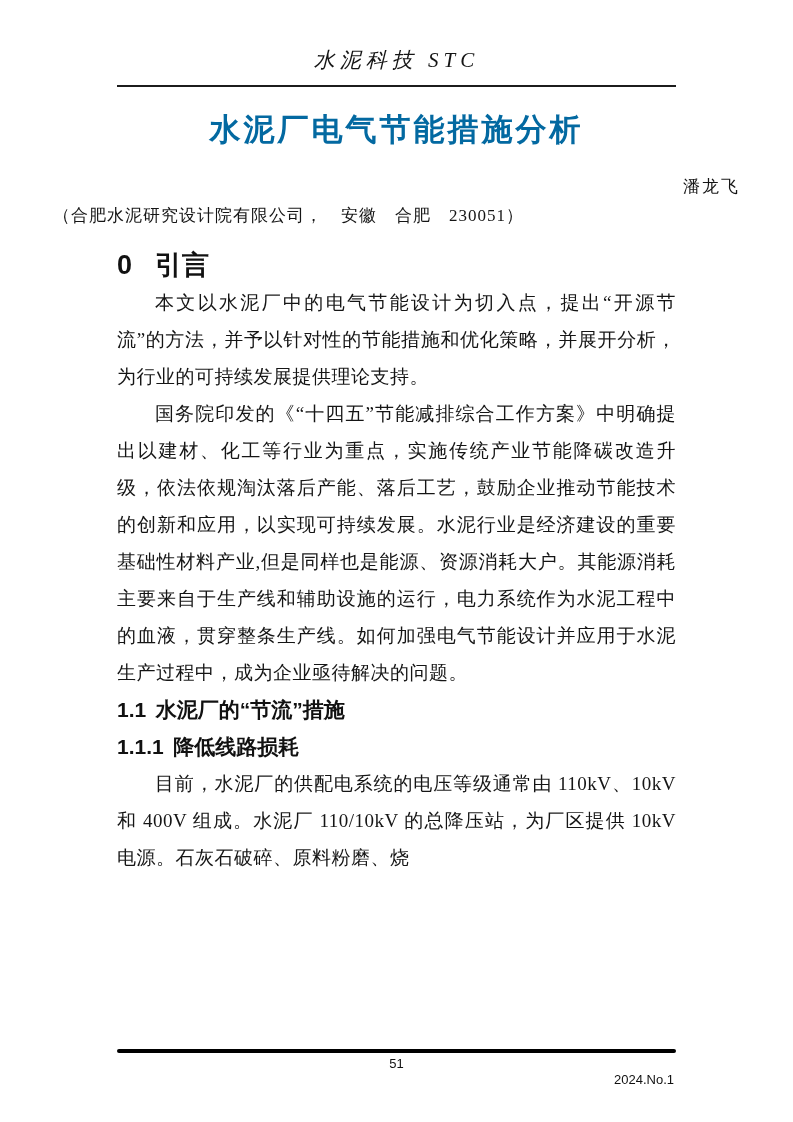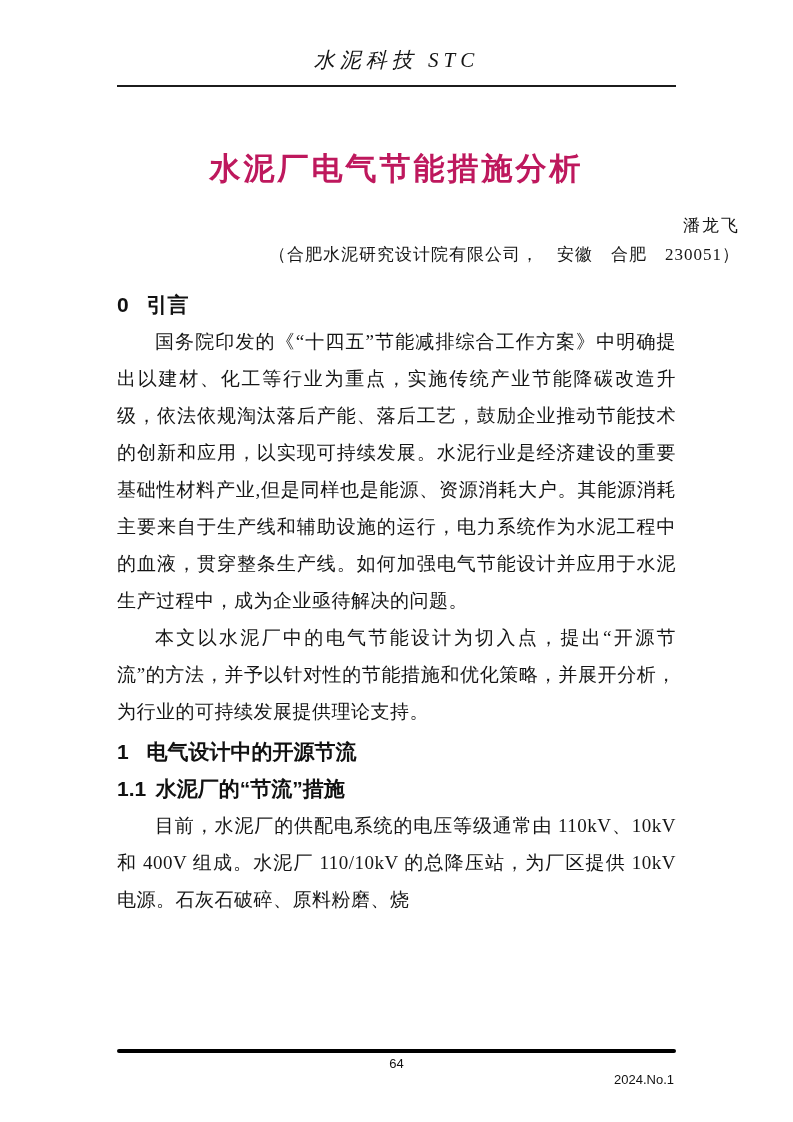--- a/index.html
+++ b/index.html
@@ -21,47 +21,47 @@
     border-bottom: 2px solid #1c1c1c;
     text-align: center;
   }
   .journal-title {
     font-size: 21px;
     font-style: italic;
     letter-spacing: 5px;
     font-family: "Liberation Serif", "DejaVu Serif", serif;
   }
   .article-title {
-    margin-top: 61px;
+    margin-top: 22px;
     text-align: center;
     font-family: "Liberation Sans", "DejaVu Sans", sans-serif;
     font-weight: bold;
     font-size: 31px;
     letter-spacing: 3px;
-    color: #be185d;
+    color: #0369a1;
   }
   .author {
     margin-top: 24px;
     text-align: right;
     font-size: 17px;
     letter-spacing: 2px;
   }
   .affiliation {
     margin-top: 6px;
-    text-align: right;
+    text-align: left;
     font-size: 17px;
     letter-spacing: 1px;
   }
   main { margin: 0 64px; }
   .sec-h {
     font-family: "Liberation Sans", "DejaVu Sans", sans-serif;
     font-weight: bold;
     color: #111;
   }
-  h2.sec-h { font-size: 21px; line-height: 37px; margin-top: 3px; }
+  h2.sec-h { font-size: 27px; line-height: 37px; margin-top: 3px; }
   h2.sec-h.first { margin-top: 20px; }
   h3.sec-h, h4.sec-h { font-size: 21px; line-height: 37px; }
   .sec-num-wide { margin-right: 0.85em; }
   .sec-num { margin-right: 0.45em; }
   p.body {
     font-size: 19px;
     line-height: 37px;
     text-align: justify;
     text-indent: 2em;
     letter-spacing: 0.5px;
@@ -106,39 +106,39 @@
   <div class="author">潘龙飞</div>
 
   <div class="affiliation">（合肥水泥研究设计院有限公司，　安徽　合肥　230051）</div>
 
   <main>
 
     <h2 class="sec-h first">
       <span class="sec-num-wide">0</span><span>引言</span>
     </h2>
 
+    <p class="body">本文以水泥厂中的电气节能设计为切入点，提出“开源节流”的方法，并予以针对性的节能措施和优化策略，并展开分析，为行业的可持续发展提供理论支持。</p>
+
     <p class="body">国务院印发的《“十四五”节能减排综合工作方案》中明确提出以建材、化工等行业为重点，实施传统产业节能降碳改造升级，依法依规淘汰落后产能、落后工艺，鼓励企业推动节能技术的创新和应用，以实现可持续发展。水泥行业是经济建设的重要基础性材料产业,但是同样也是能源、资源消耗大户。其能源消耗主要来自于生产线和辅助设施的运行，电力系统作为水泥工程中的血液，贯穿整条生产线。如何加强电气节能设计并应用于水泥生产过程中，成为企业亟待解决的问题。</p>
 
-    <p class="body">本文以水泥厂中的电气节能设计为切入点，提出“开源节流”的方法，并予以针对性的节能措施和优化策略，并展开分析，为行业的可持续发展提供理论支持。</p>
-
-    <h2 class="sec-h">
-      <span class="sec-num-wide">1</span><span>电气设计中的开源节流</span>
-    </h2>
 
 
     <h3 class="sec-h">
       <span class="sec-num">1.1</span><span>水泥厂的“节流”措施</span>
     </h3>
 
+    <h4 class="sec-h">
+      <span class="sec-num">1.1.1</span><span>降低线路损耗</span>
+    </h4>
 
     <p class="body">目前，水泥厂的供配电系统的电压等级通常由 110kV、10kV 和 400V 组成。水泥厂 110/10kV 的总降压站，为厂区提供 10kV 电源。石灰石破碎、原料粉磨、烧</p>
 
   </main>
 
   <footer class="page-footer">
     <div class="footer-rule"></div>
     <div class="footer-row">
-      <span>64</span>
+      <span>51</span>
       <span class="issue">2024.No.1</span>
     </div>
   </footer>
 
 </div>
 
 </body></html>

